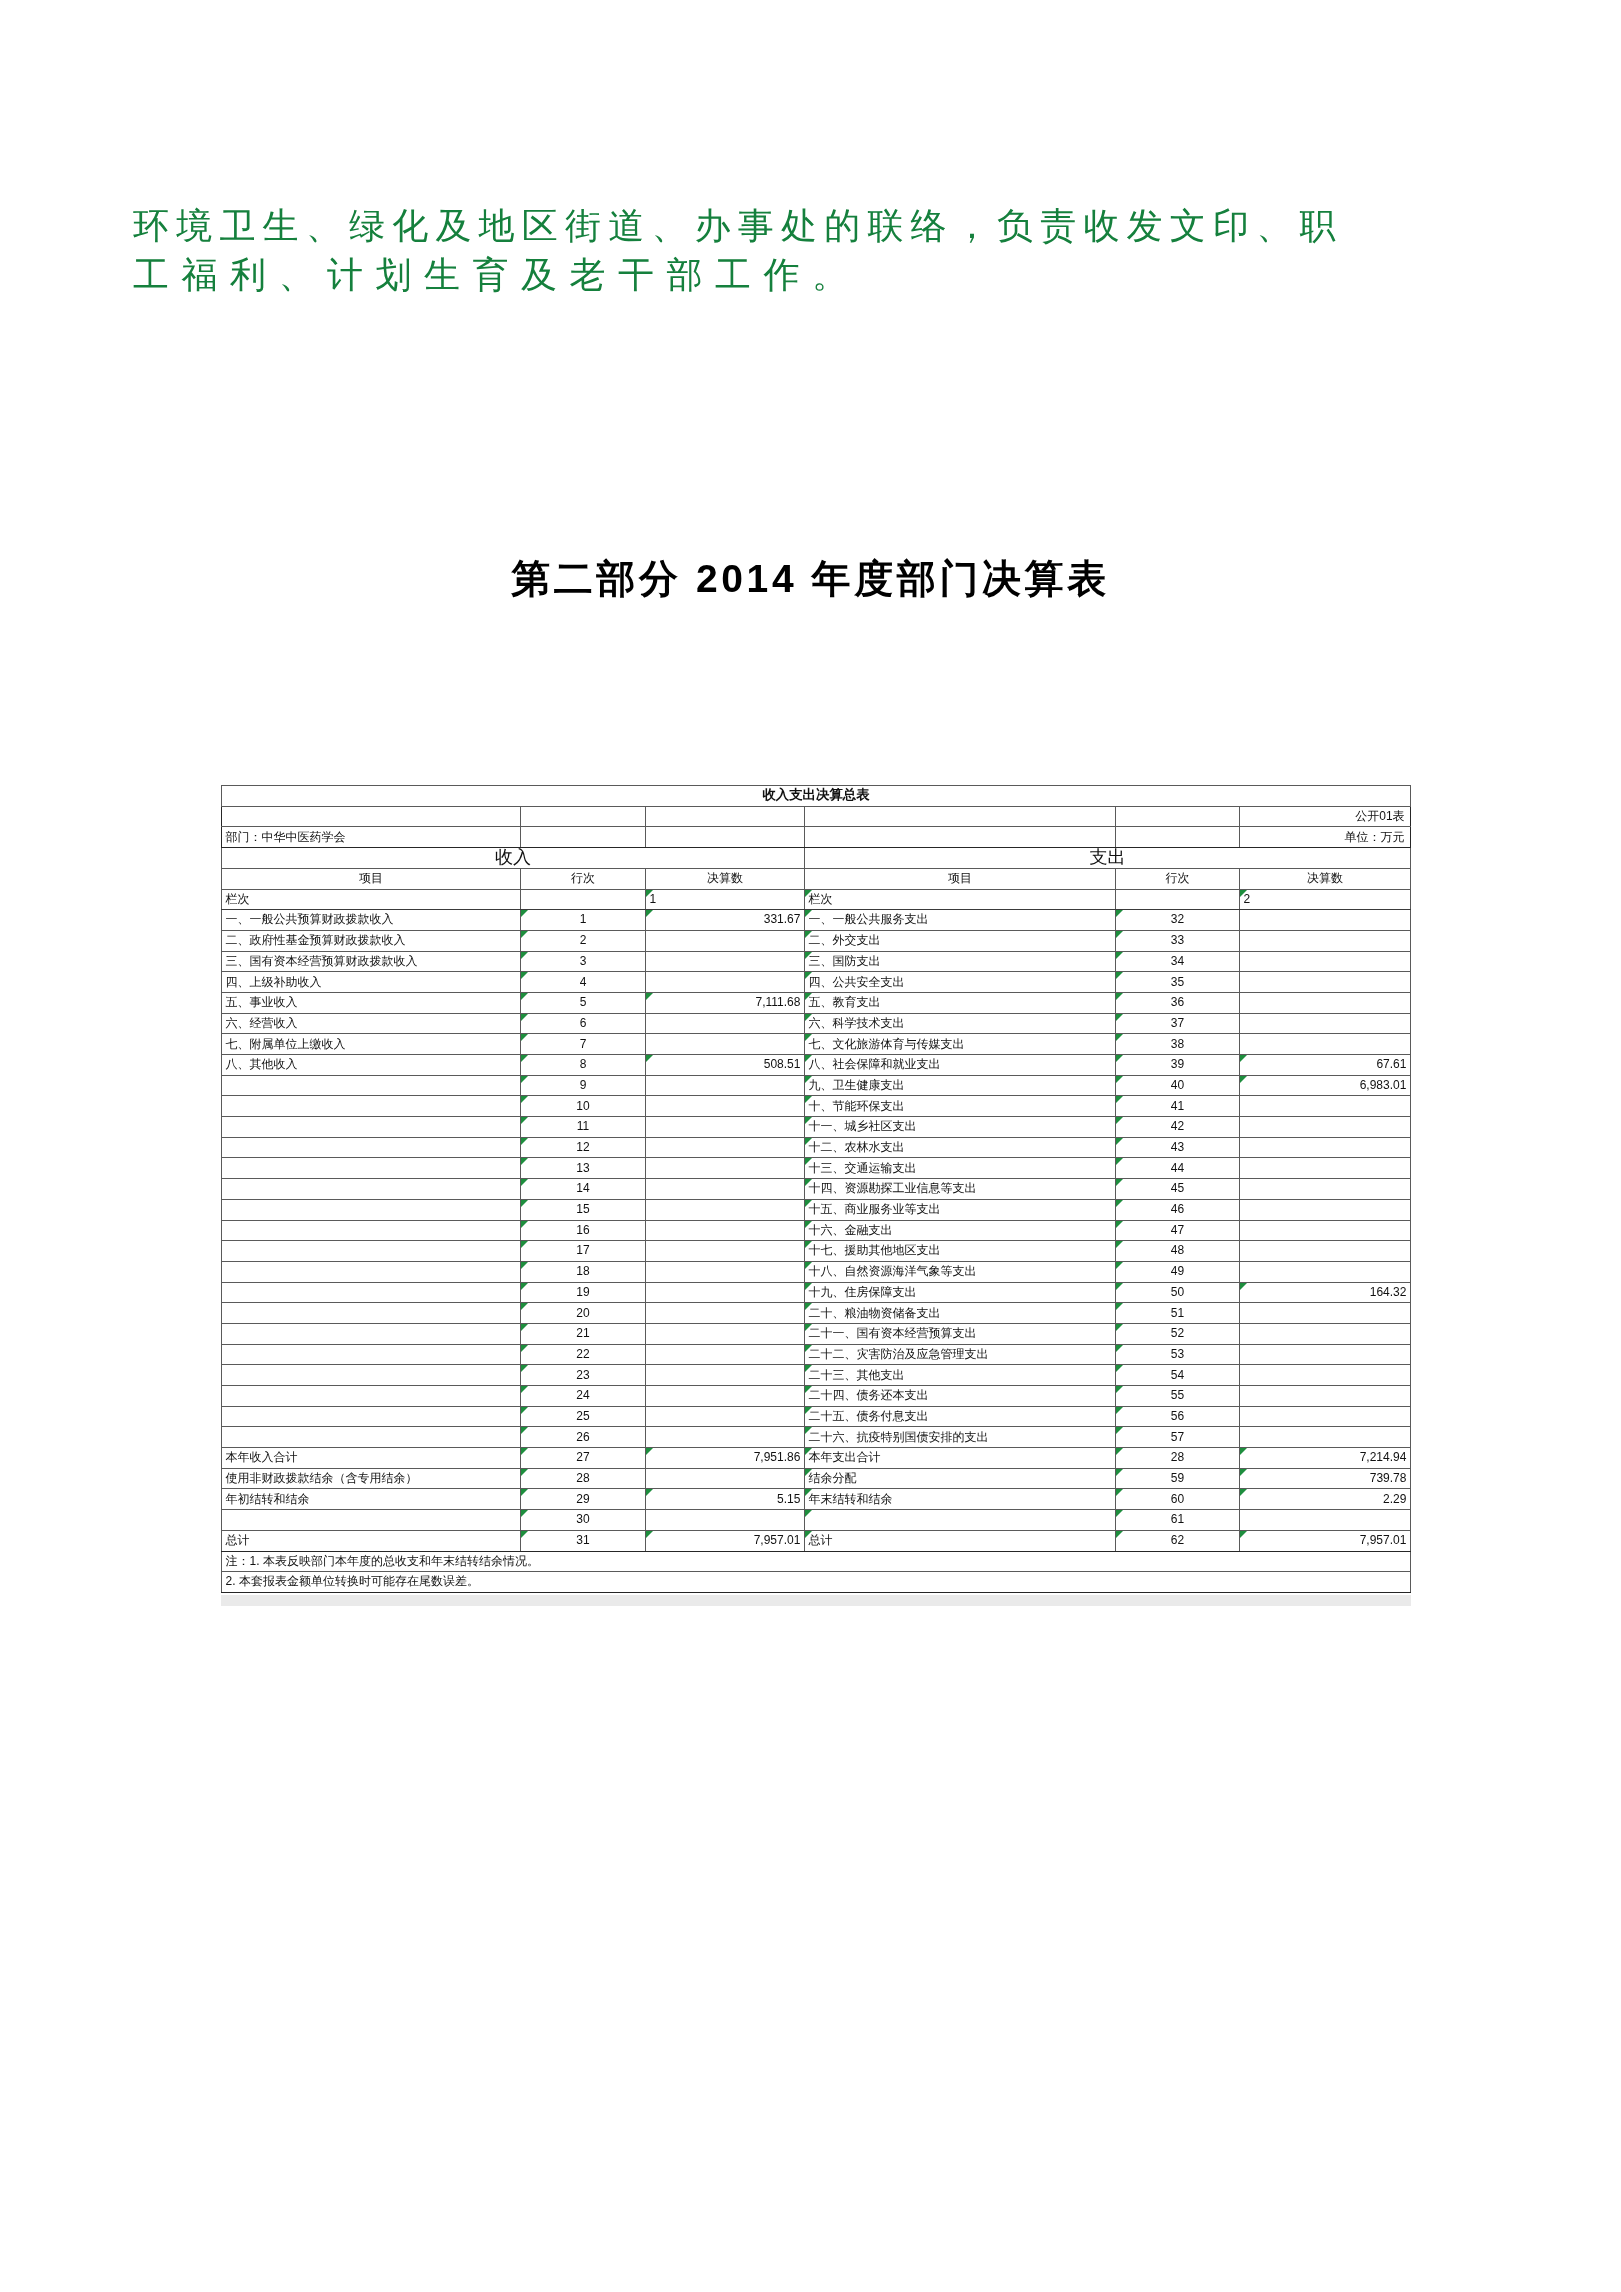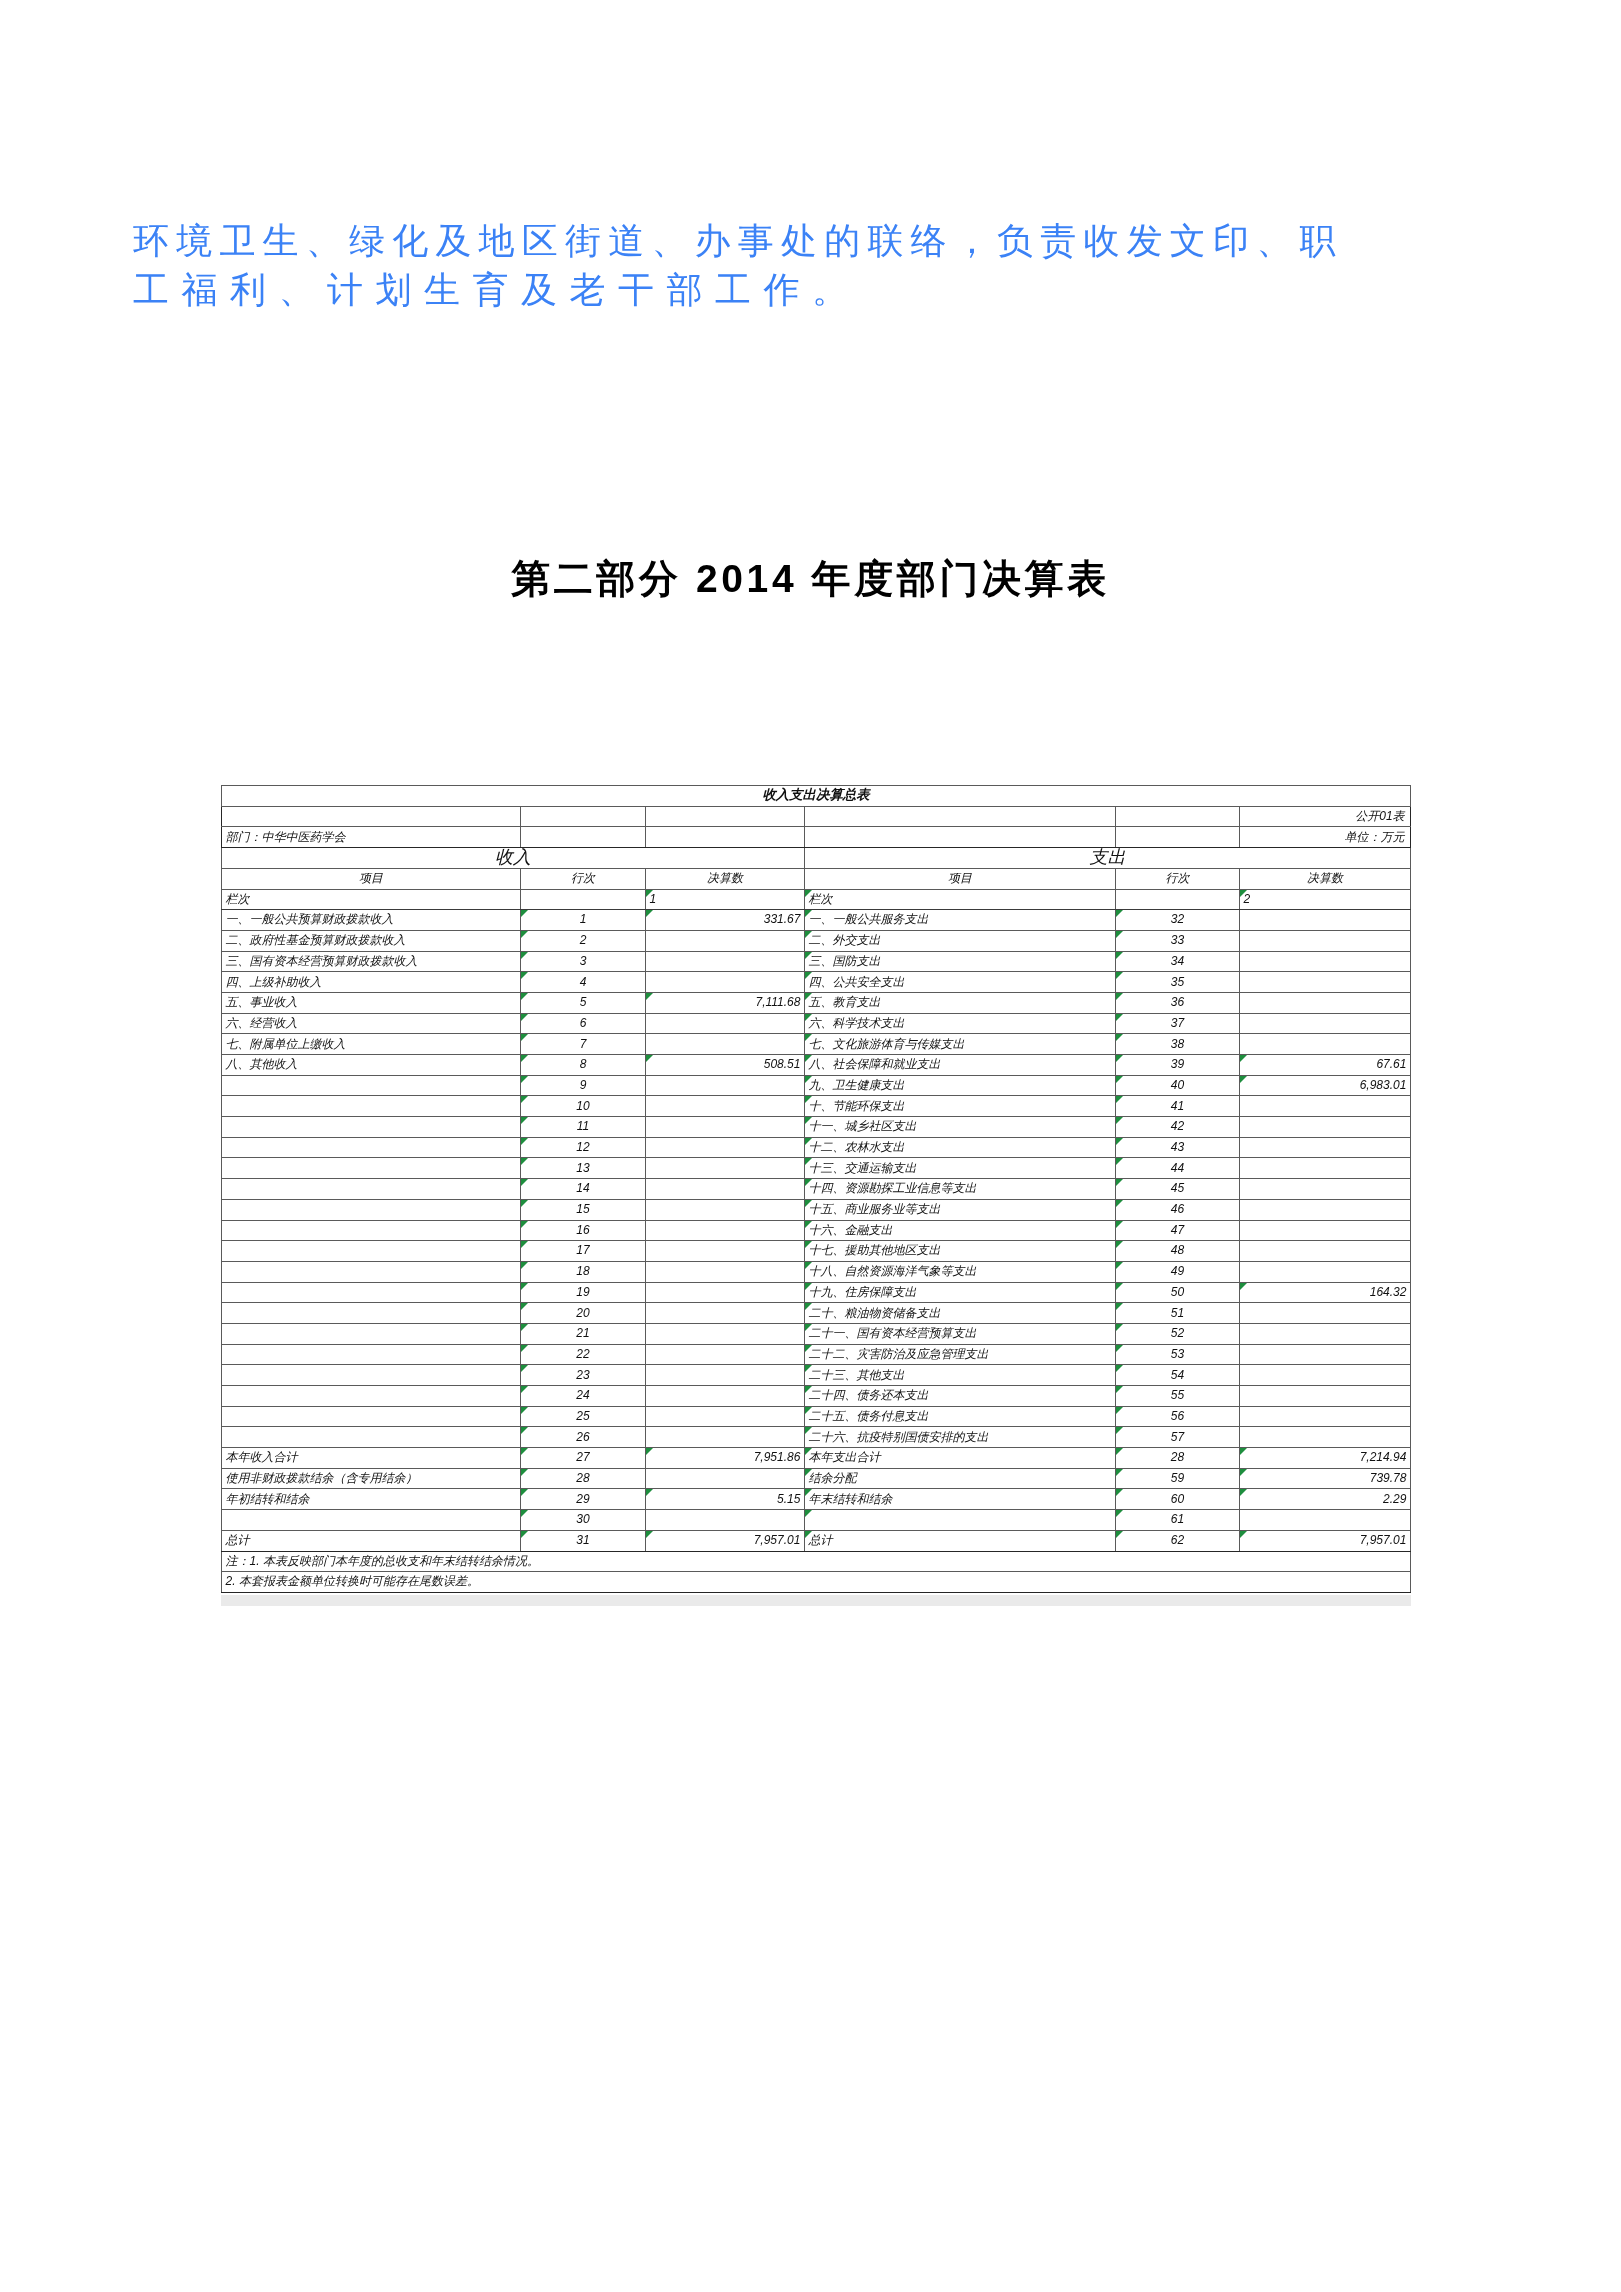--- a/index.html
+++ b/index.html
@@ -2,37 +2,37 @@
 <html style="font-size:14.3px"><head>
 <meta charset="utf-8">
 <style>
   html,body{margin:0;padding:0;}
   body{
     width:1621px;height:2293px;position:relative;background:#ffffff;
     font-family:"Liberation Sans","DejaVu Sans",sans-serif;color:#141414;
   }
   
   .para{
-    position:absolute;left:133px;top:217px;width:1358px;
+    position:absolute;left:133px;top:202px;width:1358px;
     font-family:"Liberation Serif","DejaVu Serif",serif;
-    font-size:36px;color:#3b82f6;
+    font-size:36px;color:#15803d;
   }
   .para .ln1{
     text-align:justify;text-align-last:justify;letter-spacing:7.2px;
     white-space:nowrap;display:block;width:100%;
   }
   .para .ln1::after{content:"";display:inline-block;width:100%;}
   .para .ln2{display:block;letter-spacing:12.5px;white-space:nowrap;}
   
   .heading{
     position:absolute;left:0;top:552px;width:1621px;text-align:center;
     font-size:39px;font-weight:bold;color:#000;letter-spacing:3.6px;
   }
   
-  .sheet{position:absolute;left:221px;top:785px;width:1188px;font-style:italic;}
+  .sheet{position:absolute;left:221px;top:785px;width:1188px;}
   table.acct{
     border-collapse:collapse;table-layout:fixed;width:1190px;
     font-size:12px;color:#111;line-height:1.1;
   }
   table.acct td{
     border:0.9px solid #5a5a5a;height:19.7px;padding:0 3.6px;overflow:hidden;
     white-space:nowrap;background:#fff;
   }
   td.title-cell{
     border:none;border-left:1.8px solid #262626;border-right:1.8px solid #262626;

